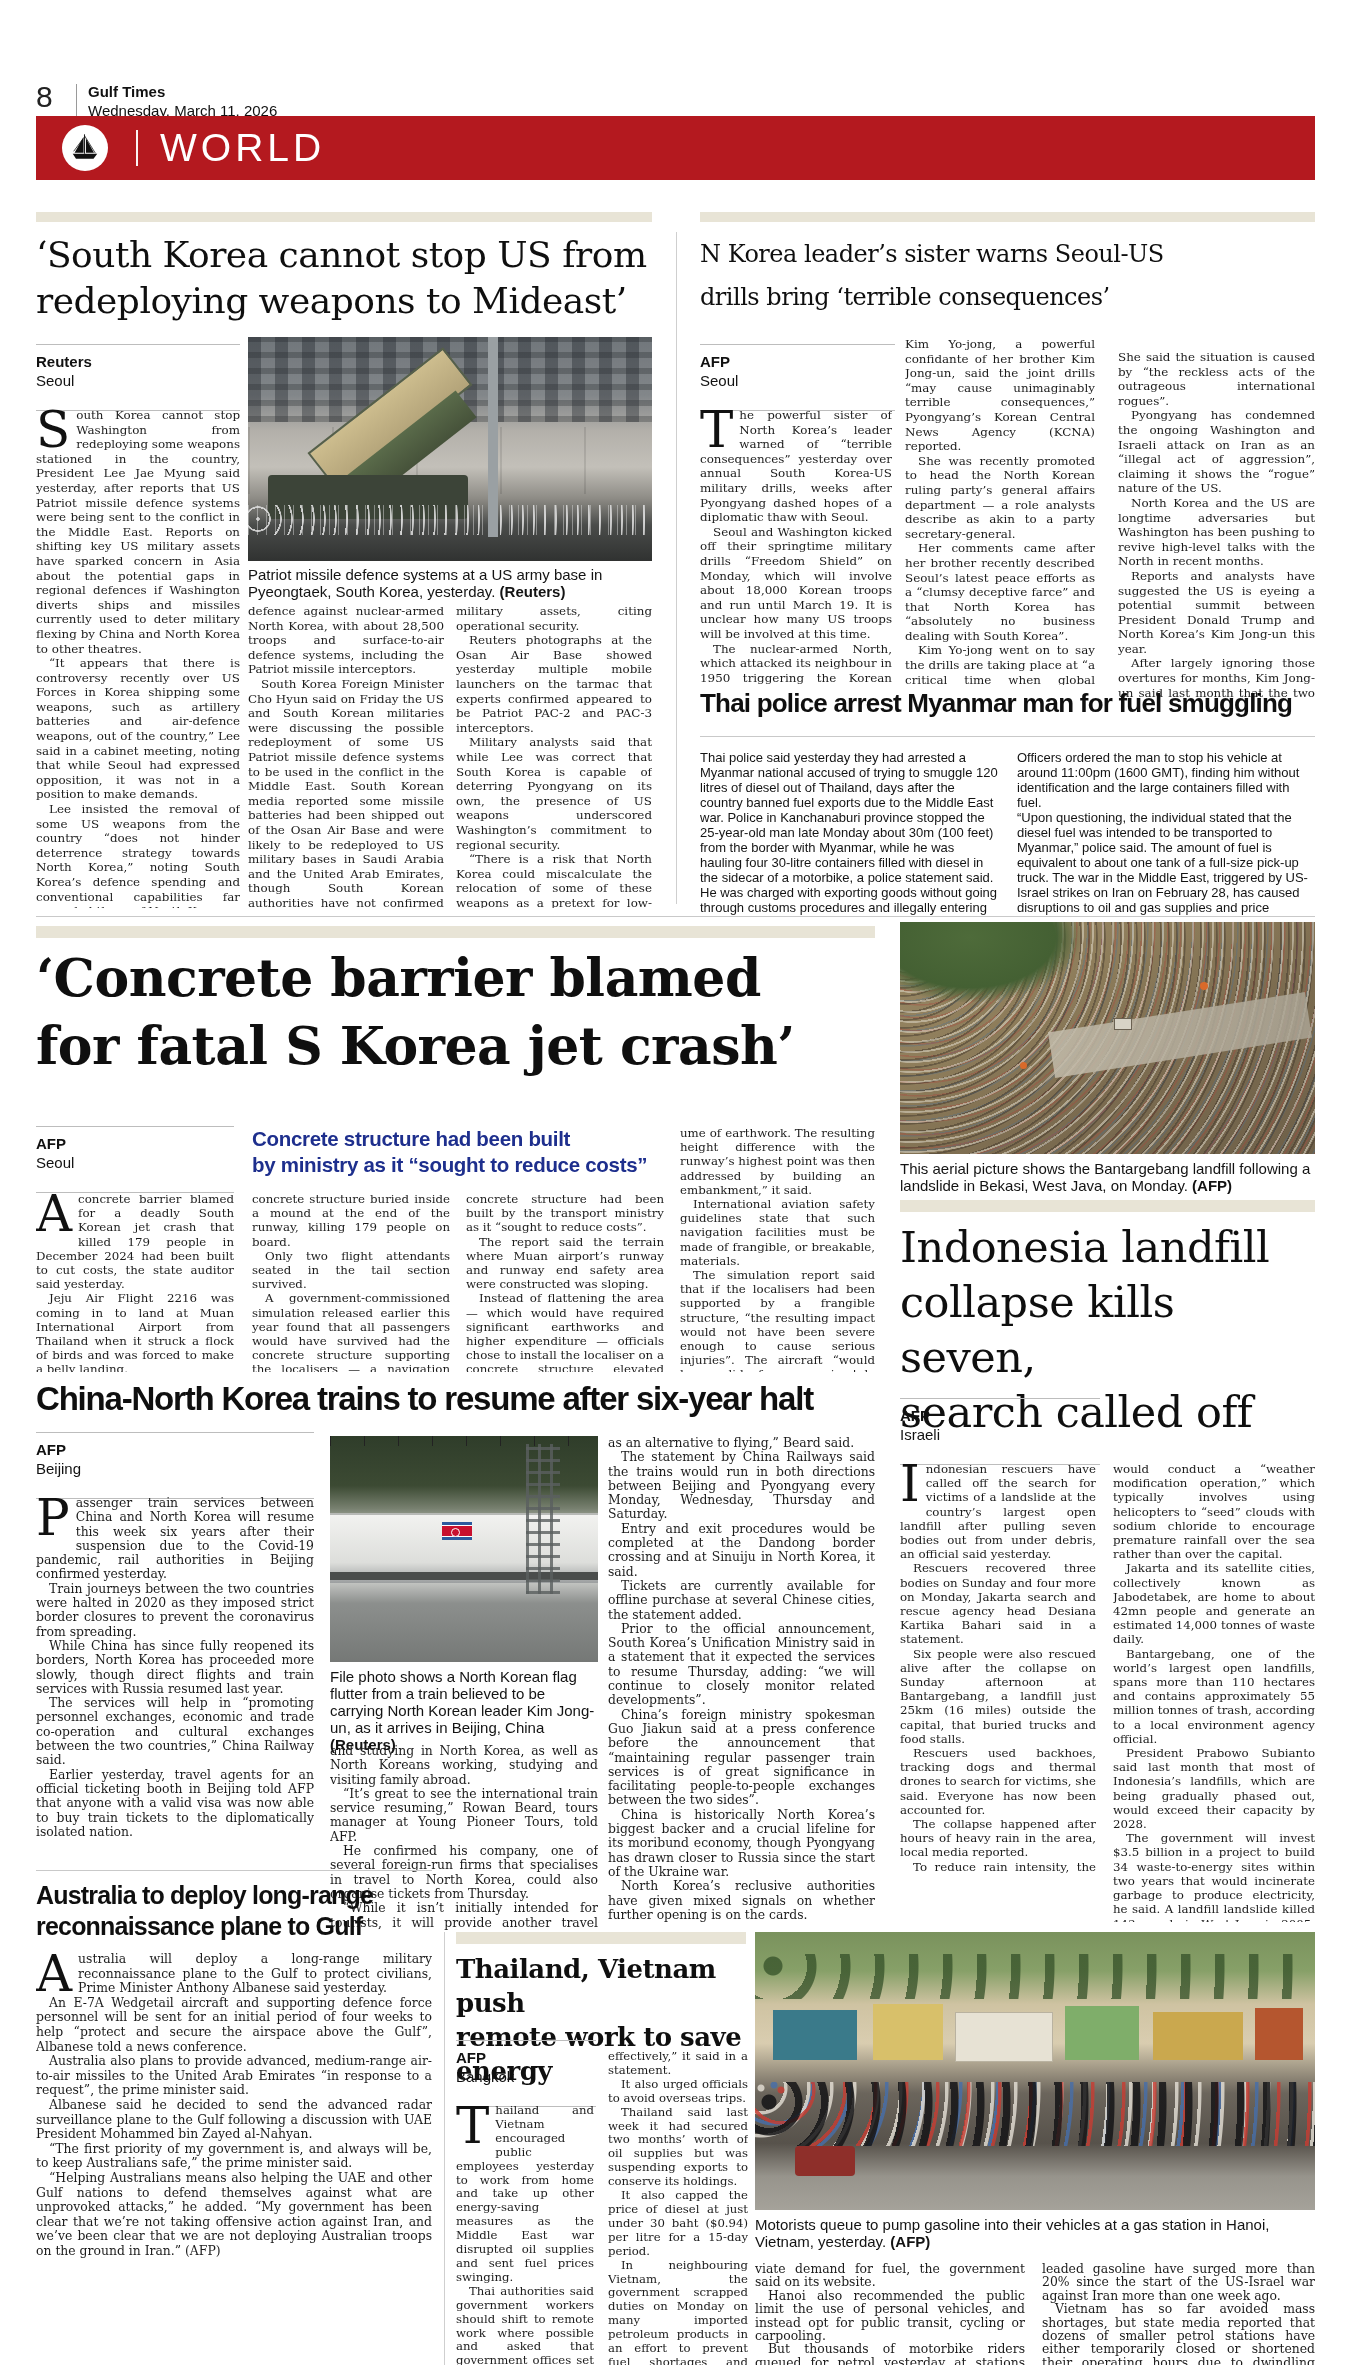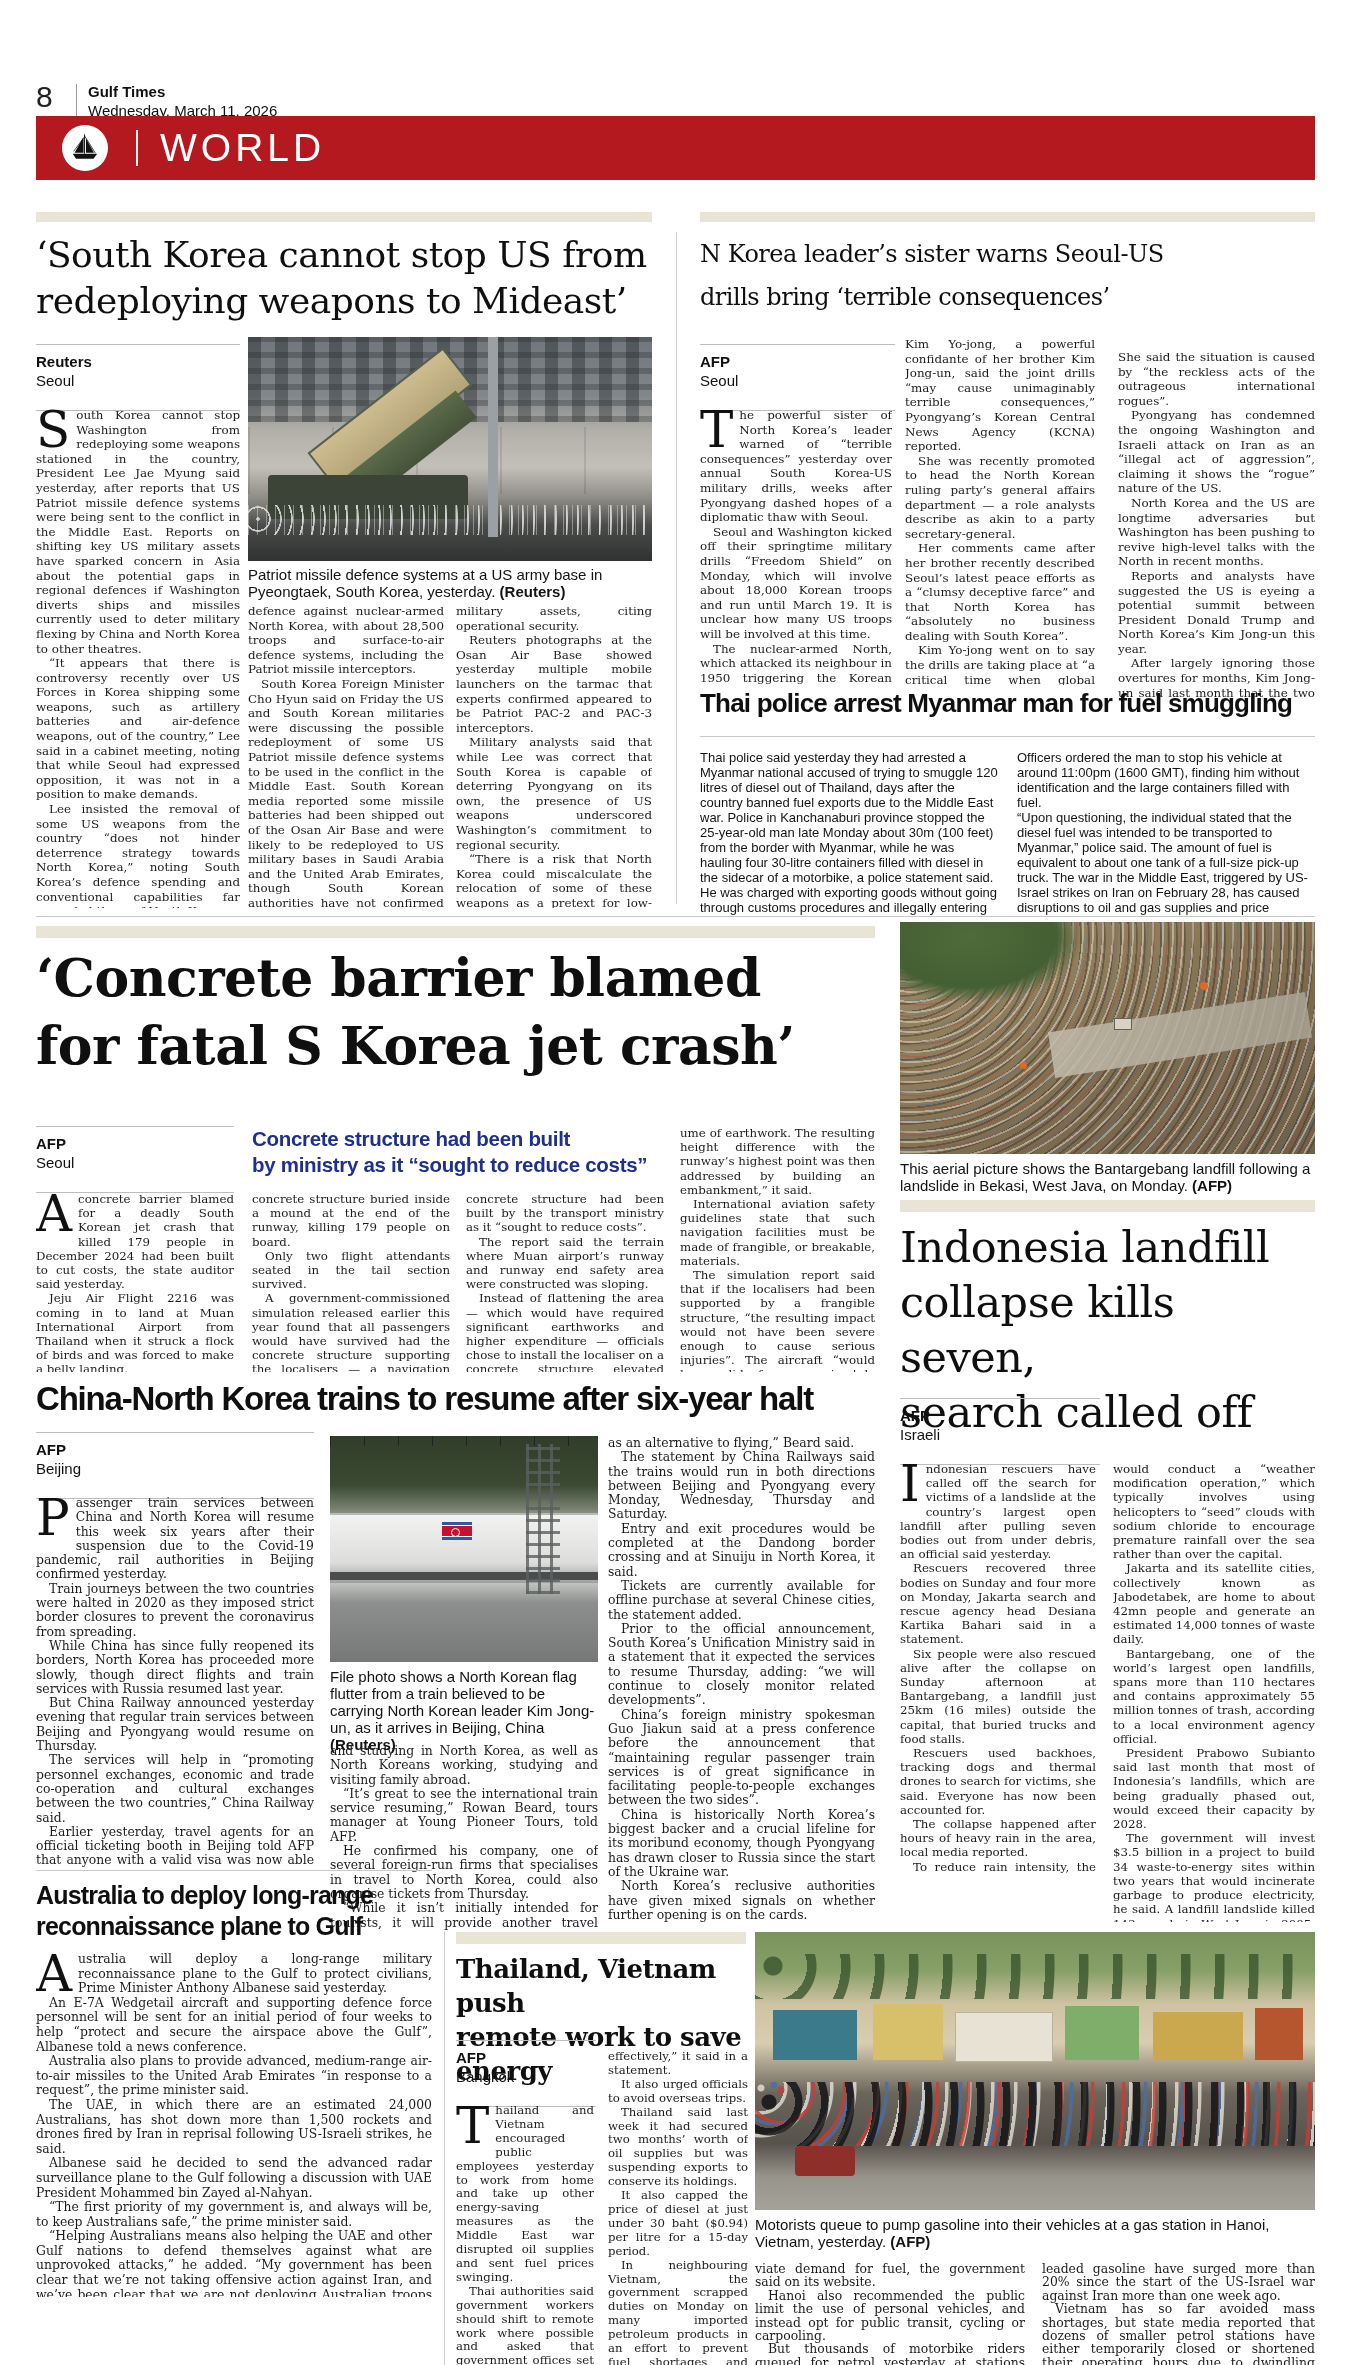--- a/index.html
+++ b/index.html
@@ -217,21 +217,20 @@
 
   <div class="abs hl hl-sans" style="left:36px;top:1380px;width:845px;font-size:33px;line-height:38px;letter-spacing:-1.2px;">China-North Korea trains to resume after six-year halt</div>
   <div class="abs byline" style="left:36px;top:1432px;width:278px;">
     <span class="agency">AFP</span>
     <span class="city">Beijing</span>
   </div>
   <div class="abs col fs-wide dc" style="left:36px;top:1496px;width:278px;height:372px;">
       <p>Passenger train services between China and North Korea will resume this week six years after their suspension due to the Covid-19 pandemic, rail authorities in Beijing confirmed yesterday.</p>
       <p>Train journeys between the two countries were halted in 2020 as they imposed strict border closures to prevent the coronavirus from spreading.</p>
       <p>While China has since fully reopened its borders, North Korea has proceeded more slowly, though direct flights and train services with Russia resumed last year.</p>
-      <p>But China Railway announced yesterday evening that regular train services between Beijing and Pyongyang would resume on Thursday.</p>
       <p>The services will help in “promoting personnel exchanges, economic and trade co-operation and cultural exchanges between the two countries,” China Railway said.</p>
       <p>Earlier yesterday, travel agents for an official ticketing booth in Beijing told AFP that anyone with a valid visa was now able to buy train tickets to the diplomatically isolated nation.</p>
     </div>
 
   <div class="abs photo" style="left:330px;top:1436px;width:268px;height:226px;">
     <div class="layer" style="left:0;top:0;width:100%;height:100%;background:linear-gradient(180deg,#2f3d2a 0%,#3c4a33 22%,#77806f 32%,#e9e9e6 45%,#d4d5d2 62%,#8c8f8d 74%,#757876 100%);"></div>
     <div class="layer" style="left:0;top:34%;width:100%;height:30%;background:linear-gradient(180deg,#f2f2f0 0%,#dddedb 70%,#9c9fa0 100%);border-top:2px solid #b7b9b6;"></div>
     <div class="layer" style="left:0;top:60%;width:100%;height:8px;background:#4a4d4c;"></div>
     <div class="layer" style="left:0;top:0;width:100%;height:10px;background:repeating-linear-gradient(90deg,#222 0 1px,transparent 1px 34px);"></div>
     <div class="layer" style="left:196px;top:8px;width:34px;height:150px;background:repeating-linear-gradient(0deg,rgba(90,95,95,.8) 0 3px,transparent 3px 12px),repeating-linear-gradient(90deg,rgba(90,95,95,.8) 0 3px,transparent 3px 12px);"></div>
@@ -258,21 +257,20 @@
       <p>North Korea’s reclusive authorities have given mixed signals on whether further opening is on the cards.</p>
     </div>
 
   <div class="abs rule-h" style="left:36px;top:1870px;width:396px;"></div>
   <div class="abs hl hl-sans" style="left:36px;top:1880px;width:400px;font-size:25px;line-height:31px;">Australia to deploy long-range
 reconnaissance plane to Gulf</div>
   <div class="abs col dc" style="left:36px;top:1952px;width:396px;height:345px;font-size:12.4px;line-height:14.6px;">
       <p>Australia will deploy a long-range military reconnaissance plane to the Gulf to protect civilians, Prime Minister Anthony Albanese said yesterday.</p>
       <p>An E-7A Wedgetail aircraft and supporting defence force personnel will be sent for an initial period of four weeks to help “protect and secure the airspace above the Gulf”, Albanese told a news conference.</p>
       <p>Australia also plans to provide advanced, medium-range air-to-air missiles to the United Arab Emirates “in response to a request”, the prime minister said.</p>
-      <p>The UAE, in which there are an estimated 24,000 Australians, has shot down more than 1,500 rockets and drones fired by Iran in reprisal following US-Israeli strikes, he said.</p>
       <p>Albanese said he decided to send the advanced radar surveillance plane to the Gulf following a discussion with UAE President Mohammed bin Zayed al-Nahyan.</p>
       <p>“The first priority of my government is, and always will be, to keep Australians safe,” the prime minister said.</p>
       <p>“Helping Australians means also helping the UAE and other Gulf nations to defend themselves against what are unprovoked attacks,” he added. “My government has been clear that we’re not taking offensive action against Iran, and we’ve been clear that we are not deploying Australian troops on the ground in Iran.” (AFP)</p>
     </div>
 
   <div class="abs rule-v" style="left:444px;top:1932px;height:433px;"></div>
   <div class="abs kicker" style="left:456px;top:1932px;width:290px;height:12px;"></div>
   <div class="abs hl hl-serif" style="left:456px;top:1952px;width:292px;font-size:26px;line-height:34px;font-weight:bold;">Thailand, Vietnam push
 remote work to save energy</div>
   <div class="abs byline" style="left:456px;top:2040px;width:140px;">

